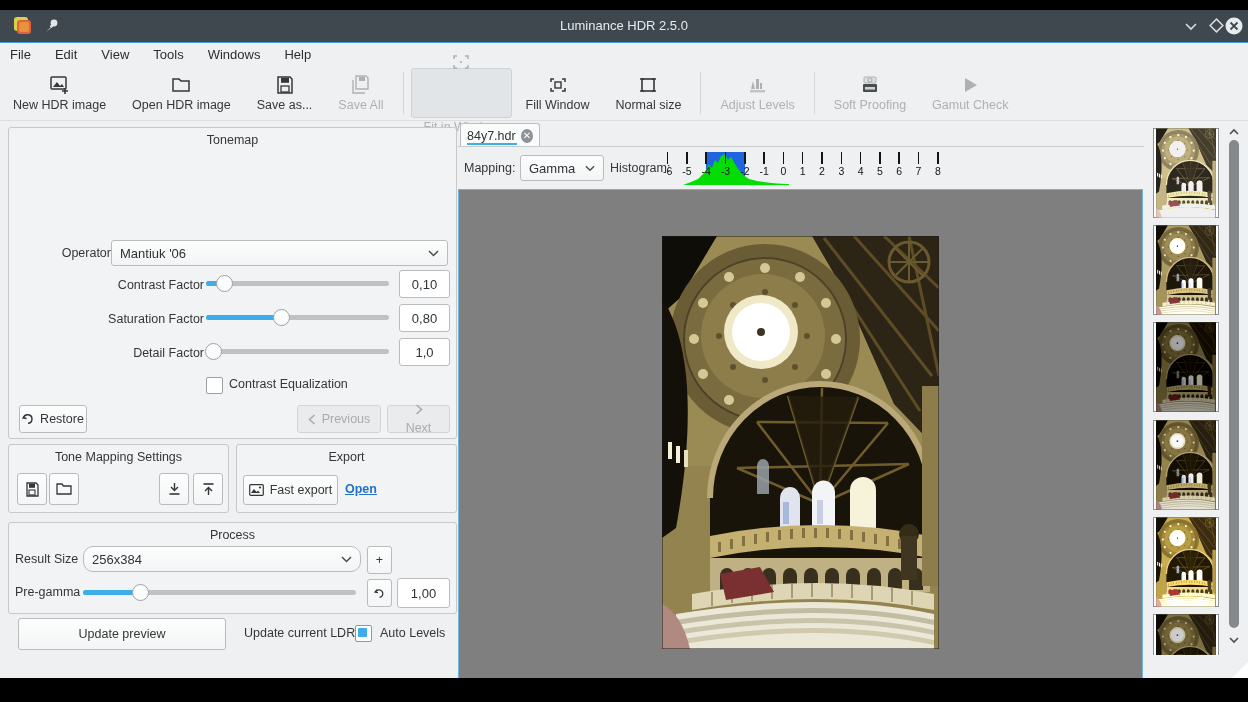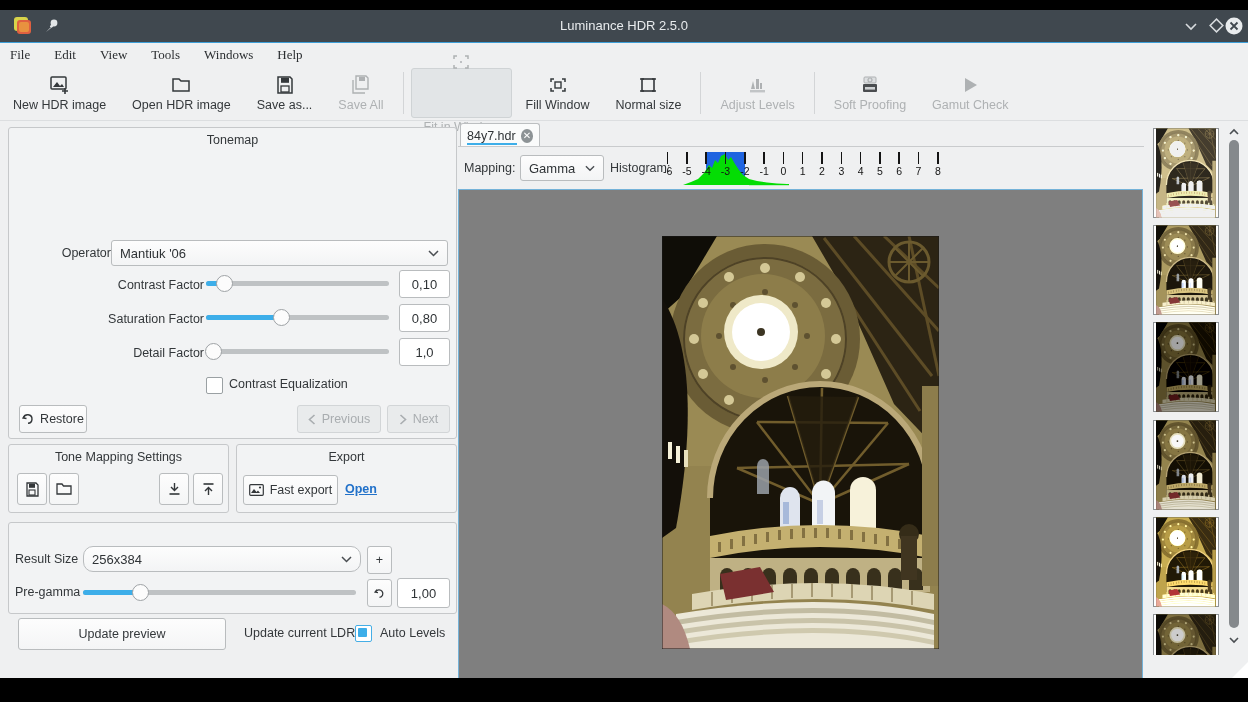--- a/index.html
+++ b/index.html
@@ -16,21 +16,21 @@
   #win-title{left:0;top:0;width:100%;height:32px;line-height:32px;text-align:center;
              color:#e8ebed;font-size:13px;}
   .winctl{top:6px;width:20px;height:20px;color:#d7dbde;}
   #btn-min{left:1181px;} #btn-max{left:1207px;} #btn-close{left:1224px;}
 
   
   #app{left:0;top:43px;width:1248px;height:635px;background:#eff0f1;overflow:hidden;}
 
   
   #menubar{left:0;top:0;width:100%;height:23px;display:flex;align-items:center;}
-  .menu-item{padding:0 12px;font-size:13px;color:#2b2e31;height:23px;line-height:23px;font-family:Liberation Serif, serif;}
+  .menu-item{padding:0 12px;font-size:13px;color:#2b2e31;height:23px;line-height:23px;}
   .menu-item:first-child{padding-left:10px;}
 
   
   #toolbar{left:0;top:23px;width:100%;height:54px;display:flex;align-items:stretch;
            border-bottom:1px solid #dcdee0;}
   .tbtn{display:flex;flex-direction:column;align-items:center;justify-content:center;
         gap:3px;padding:2px 12px;color:#34383b;border-radius:3px;margin:2px 1px;}
   .tbtn .tlabel{font-size:12.5px;white-space:nowrap;}
   .tbtn.disabled{color:#aeb1b3;}
   .tbtn.checked{background:#e2e5e7;border:1px solid #cfd3d5;gap:48px;}
@@ -440,21 +440,21 @@
           <path d="M1.5,5 A4.3,4.3 0 1 1 6,10.3" fill="none" stroke="#33373a" stroke-width="1.4"></path>
         </svg>
       <span>Restore</span>
     </div>
     <div class="abs btn disabled" style="left:288px;top:277px;width:82px;height:26px;">
       <svg width="8" height="11" viewBox="0 0 8 11">
           <path d="M6.5,1 L1.5,5.5 L6.5,10" fill="none" stroke="currentColor" stroke-width="1.6"></path>
         </svg>
       <span>Previous</span>
     </div>
-    <div class="abs btn disabled" style="left:378px;top:277px;width:61px;height:26px;">
+    <div class="abs btn disabled" style="left:378px;top:277px;width:61px;height:26px;flex-direction:column;">
       <svg width="8" height="11" viewBox="0 0 8 11">
           <path d="M1.5,1 L6.5,5.5 L1.5,10" fill="none" stroke="currentColor" stroke-width="1.6"></path>
         </svg>
       <span>Next</span>
     </div>
   </div>
 
   
   <div class="abs gbox" style="left:8px;top:401px;width:219px;height:67px;">
     <div class="gtitle">Tone Mapping Settings</div>
@@ -493,20 +493,21 @@
           <path d="M2,9 L5,5 L7.5,8 L9,6.5 L11,9 Z" fill="#33373a"></path>
           <circle cx="11" cy="3.5" r="1.1" fill="#33373a"></circle>
         </svg>
       <span>Fast export</span>
     </div>
     <span class="abs link" style="left:108px;top:37px;">Open</span>
   </div>
 
   
   <div class="abs gbox" style="left:8px;top:479px;width:447px;height:90px;">
+    <div class="gtitle">Process</div>
     <span class="abs flabel" style="left:6px;top:29px;">Result Size</span>
     <div class="abs combo" style="left:74px;top:23px;width:278px;height:26px;box-sizing:border-box;border-radius:10px;">
       <span class="cval">256x384</span>
       <svg class="chev" width="11" height="7" viewBox="0 0 11 7">
           <path d="M1,1 L5.5,5.5 L10,1" fill="none" stroke="currentColor" stroke-width="1.5"></path>
         </svg>
     </div>
     <div class="abs btn" style="left:358px;top:23px;width:23px;height:26px;">
       <span>+</span>
     </div>

